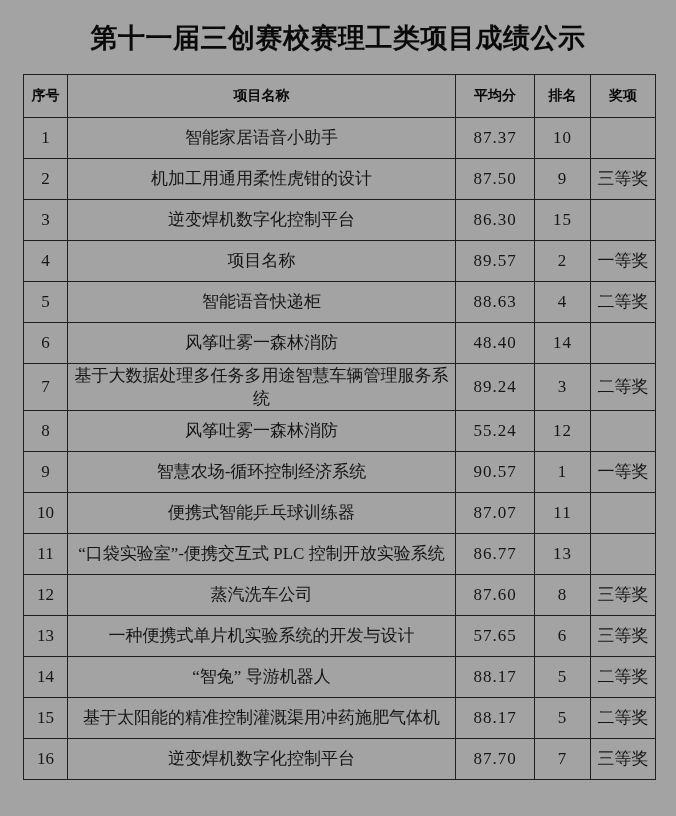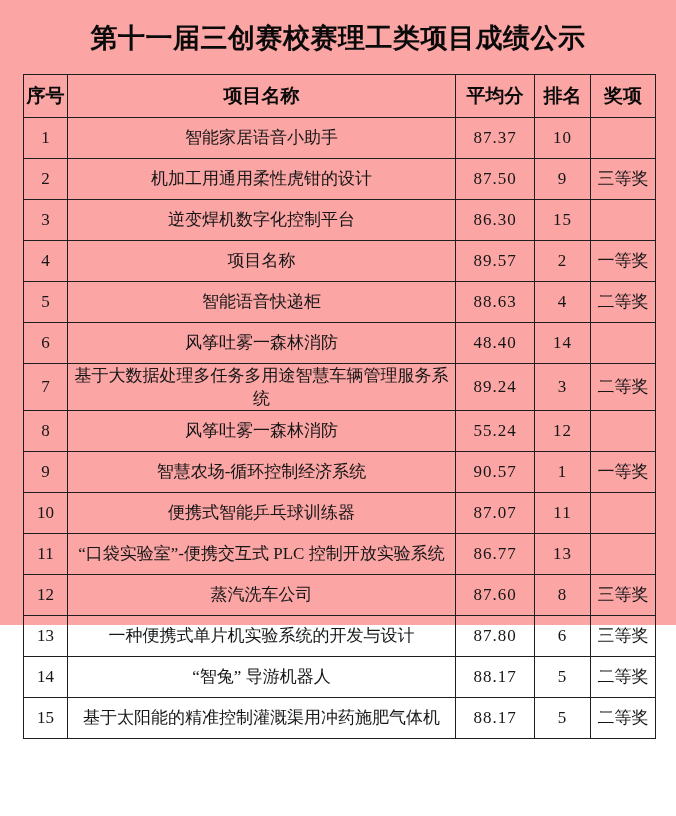--- a/index.html
+++ b/index.html
@@ -9,22 +9,22 @@
   }
   body {
     width: 676px;
     height: 816px;
     font-family: "Liberation Serif", "DejaVu Serif", serif;
     color: #111111;
     overflow: hidden;
   }
   .page {
     width: 676px;
-    height: 625px;
-    background: #fca5a5;
+    height: 816px;
+    background: #a3a3a3;
     box-sizing: border-box;
   }
   .page-title {
     margin: 0;
     padding-top: 22px;
     text-align: center;
     font-size: 27px;
     font-weight: bold;
     letter-spacing: 0.5px;
     line-height: 1.25;
@@ -39,21 +39,21 @@
   .results-table th,
   .results-table td {
     border: 1.5px solid #1f1f1f;
     text-align: center;
     vertical-align: middle;
     padding: 0 2px;
     overflow: hidden;
     box-sizing: border-box;
   }
   .results-table th {
-    font-size: 19px;
+    font-size: 14px;
     font-weight: bold;
     height: 43px;
     color: #0a0a0a;
   }
   .results-table td {
     font-size: 17px;
     height: 41px;
     color: #161616;
   }
   .col-no    { width: 44px; }
@@ -171,34 +171,41 @@
         <tr>
       <td class="cell-no">12</td>
       <td class="cell-name">蒸汽洗车公司</td>
       <td class="cell-score">87.60</td>
       <td class="cell-rank">8</td>
       <td class="cell-award">三等奖</td>
     </tr>
         <tr>
       <td class="cell-no">13</td>
       <td class="cell-name">一种便携式单片机实验系统的开发与设计</td>
-      <td class="cell-score">87.80</td>
+      <td class="cell-score">57.65</td>
       <td class="cell-rank">6</td>
       <td class="cell-award">三等奖</td>
     </tr>
         <tr>
       <td class="cell-no">14</td>
       <td class="cell-name">“智兔” 导游机器人</td>
       <td class="cell-score">88.17</td>
       <td class="cell-rank">5</td>
       <td class="cell-award">二等奖</td>
     </tr>
         <tr>
       <td class="cell-no">15</td>
       <td class="cell-name">基于太阳能的精准控制灌溉渠用冲药施肥气体机</td>
       <td class="cell-score">88.17</td>
       <td class="cell-rank">5</td>
       <td class="cell-award">二等奖</td>
     </tr>
+        <tr>
+      <td class="cell-no">16</td>
+      <td class="cell-name">逆变焊机数字化控制平台</td>
+      <td class="cell-score">87.70</td>
+      <td class="cell-rank">7</td>
+      <td class="cell-award">三等奖</td>
+    </tr>
       </tbody>
   </table>
 
 </div>
 
 </body></html>

